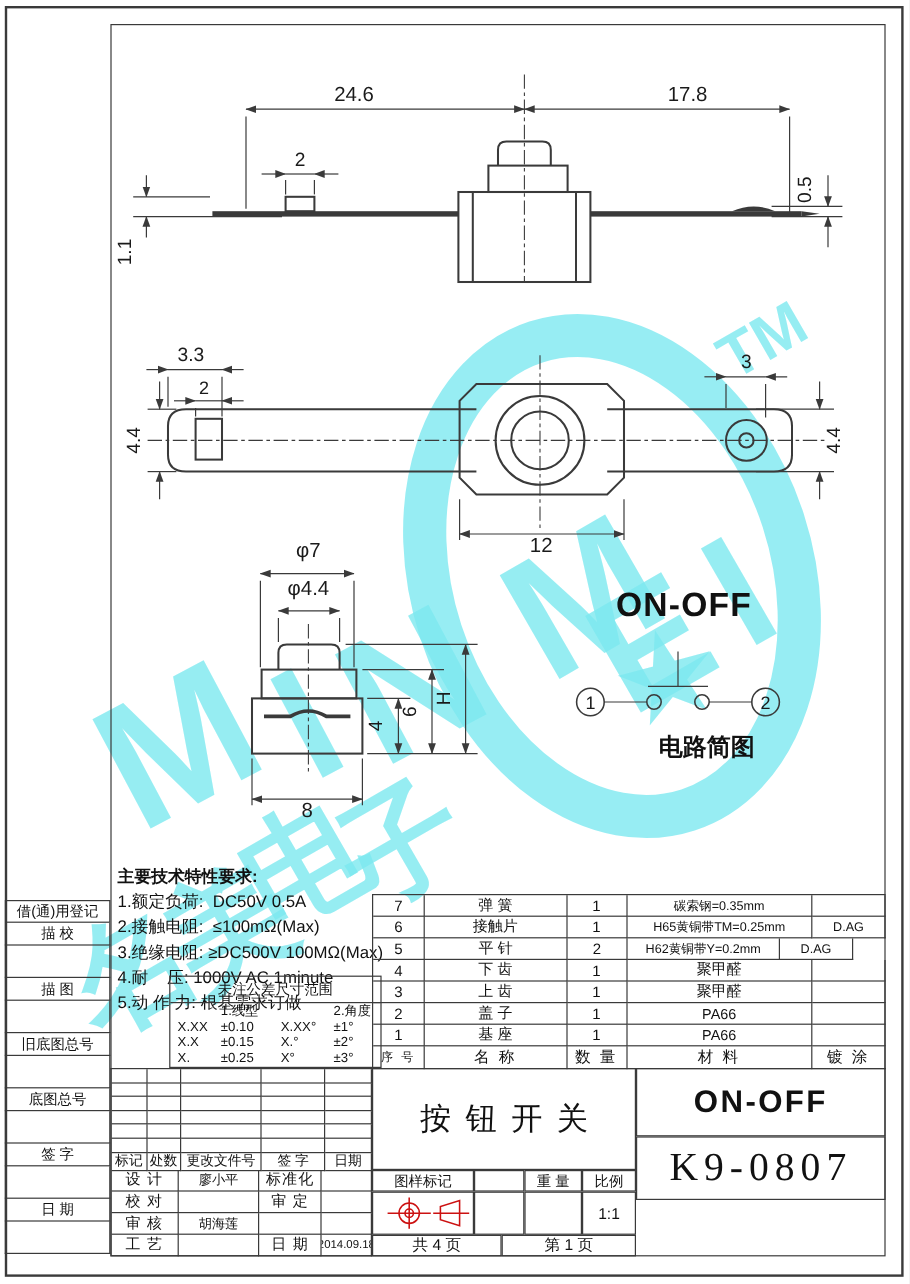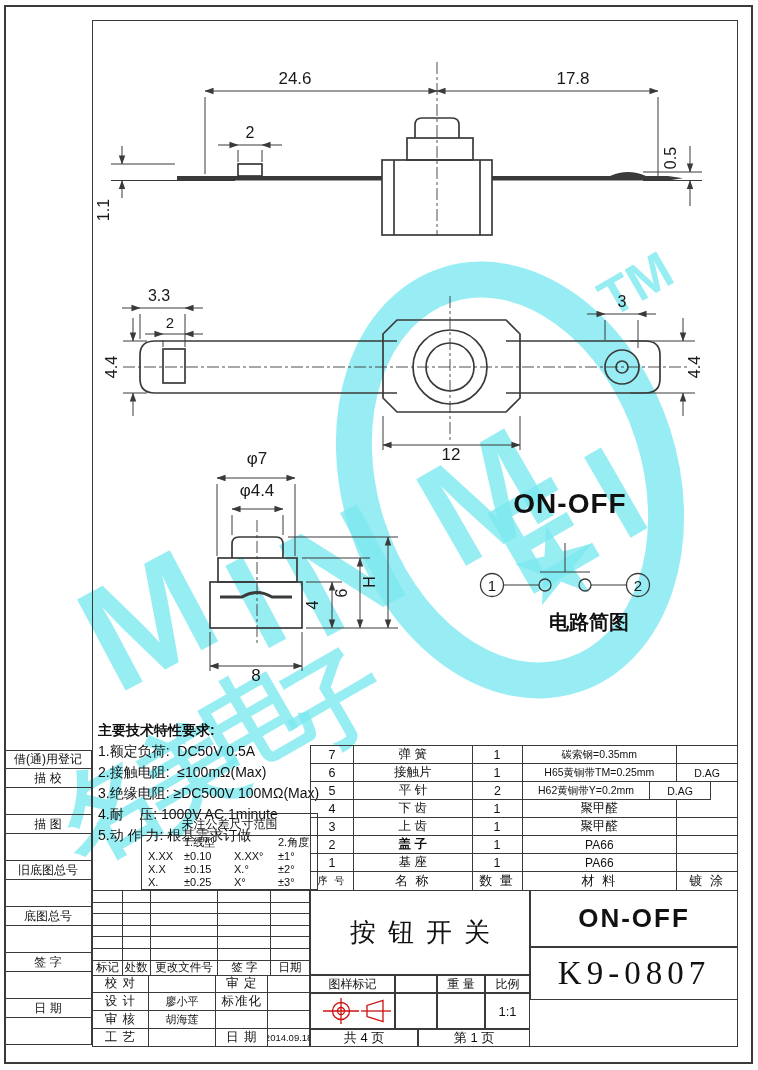--- a/index.html
+++ b/index.html
@@ -278,21 +278,21 @@
       </div>
       <div class="tr" style="height: 18px;">
         <div class="tc" style="width: 43px;">3</div>
         <div class="tc" style="width: 119px;">上 齿</div>
         <div class="tc" style="width: 50px;">1</div>
         <div class="tc" style="width: 155px;">聚甲醛</div>
         <div class="tc plate" style="width: 61px;"></div>
       </div>
       <div class="tr" style="height: 18px;">
         <div class="tc" style="width: 43px;">2</div>
-        <div class="tc" style="width: 119px; font-weight: bold;">盖 子</div>
+        <div class="tc" style="width: 119px;">盖 子</div>
         <div class="tc" style="width: 50px;">1</div>
         <div class="tc m-pa" style="width: 155px;">PA66</div>
         <div class="tc plate" style="width: 61px;"></div>
       </div>
       <div class="tr" style="height: 18px;">
         <div class="tc" style="width: 43px;">1</div>
         <div class="tc" style="width: 119px;">基 座</div>
         <div class="tc" style="width: 50px;">1</div>
         <div class="tc m-pa" style="width: 155px;">PA66</div>
         <div class="tc plate" style="width: 61px;"></div>
@@ -369,29 +369,29 @@
         <div class="tc" style="width: 30px; font-size: 11.5px;">标记</div>
         <div class="tc" style="width: 28px; font-size: 11.5px;">处数</div>
         <div class="tc" style="width: 68px; font-size: 11.5px;">更改文件号</div>
         <div class="tc" style="width: 53px; font-size: 11.5px;">签 字</div>
         <div class="tc" style="width: 39px; font-size: 11.5px;">日期</div>
       </div>
     </div>
 
   <div class="abs" id="roles">
       <div class="tr" style="height: 18px;">
+        <div class="tc lbl" style="width: 56px;">设 计</div>
+        <div class="tc nm" style="width: 68px;">廖小平</div>
+        <div class="tc lbl" style="width: 52px;">标准化</div>
+        <div class="tc" style="width: 42px;"></div>
+      </div>
+      <div class="tr" style="height: 18px;">
         <div class="tc lbl" style="width: 56px;">校 对</div>
         <div class="tc nm" style="width: 68px;"></div>
         <div class="tc lbl" style="width: 52px;">审 定</div>
-        <div class="tc" style="width: 42px;"></div>
-      </div>
-      <div class="tr" style="height: 18px;">
-        <div class="tc lbl" style="width: 56px;">设 计</div>
-        <div class="tc nm" style="width: 68px;">廖小平</div>
-        <div class="tc lbl" style="width: 52px;">标准化</div>
         <div class="tc" style="width: 42px;"></div>
       </div>
       <div class="tr" style="height: 18px;">
         <div class="tc lbl" style="width: 56px;">审 核</div>
         <div class="tc nm" style="width: 68px;">胡海莲</div>
         <div class="tc lbl" style="width: 52px;"></div>
         <div class="tc" style="width: 42px;"></div>
       </div>
       <div class="tr" style="height: 18px;">
         <div class="tc lbl" style="width: 56px;">工 艺</div>

